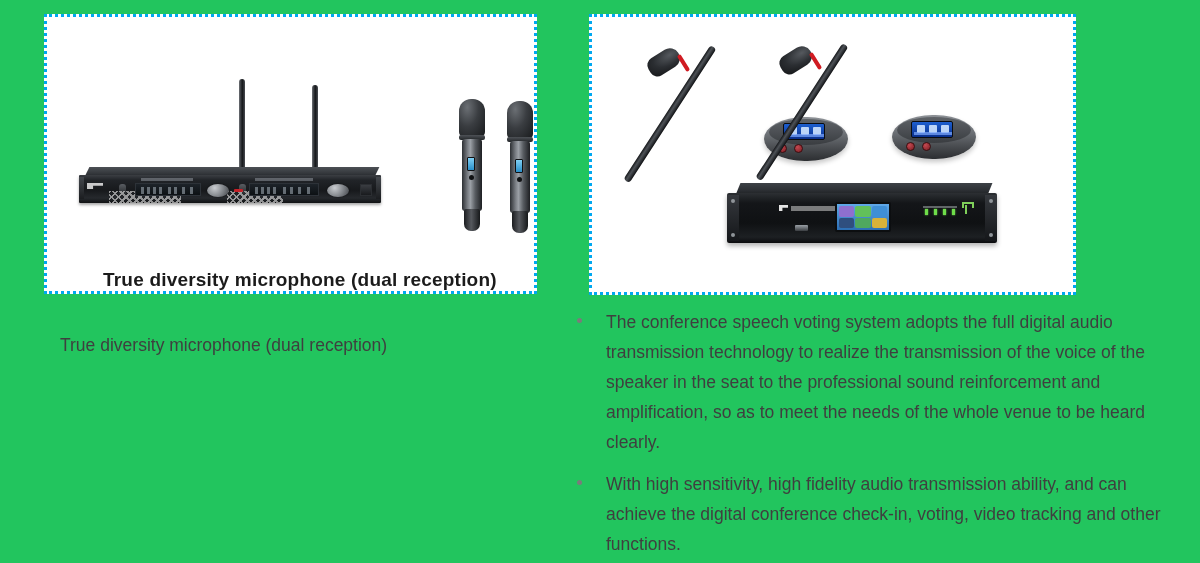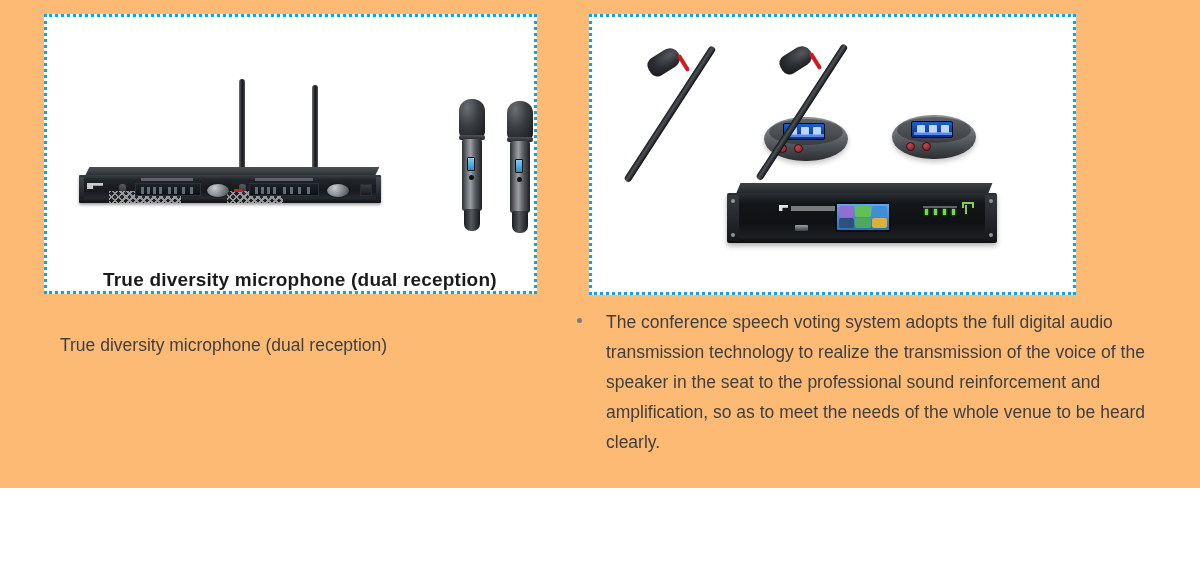--- a/index.html
+++ b/index.html
@@ -5,22 +5,22 @@
   * { box-sizing: border-box; }
   html, body {
     margin: 0; padding: 0;
     width: 1200px; height: 563px;
     background: #ffffff;
     font-family: "Liberation Sans", sans-serif;
     overflow: hidden;
   }
   #slide {
     position: relative;
-    width: 1200px; height: 488px;
-    background: #fdba74;
+    width: 1200px; height: 563px;
+    background: #22c55e;
   }
 
   
   .pic-frame {
     position: absolute;
     background: #ffffff;
     border: 3px dotted #00a8f0;
   }
   #left-frame  { left: 44px;  top: 14px; width: 493px; height: 280px; }
   #right-frame { left: 589px; top: 14px; width: 487px; height: 281px; }
@@ -483,15 +483,19 @@
 
   <div id="left-text">
     <div class="body-line">True diversity microphone (dual reception)</div>
   </div>
 
   <div id="right-text">
     <div class="bullet-item">
       <span class="bullet-dot"></span>
       <span>The conference speech voting system adopts the full digital audio transmission technology to realize the transmission of the voice of the speaker in the seat to the professional sound reinforcement and amplification, so as to meet the needs of the whole venue to be heard clearly.</span>
     </div>
+    <div class="bullet-item">
+      <span class="bullet-dot"></span>
+      <span>With high sensitivity, high fidelity audio transmission ability, and can achieve the digital conference check-in, voting, video tracking and other functions.</span>
+    </div>
   </div>
 
 </div>
 
 </body></html>

